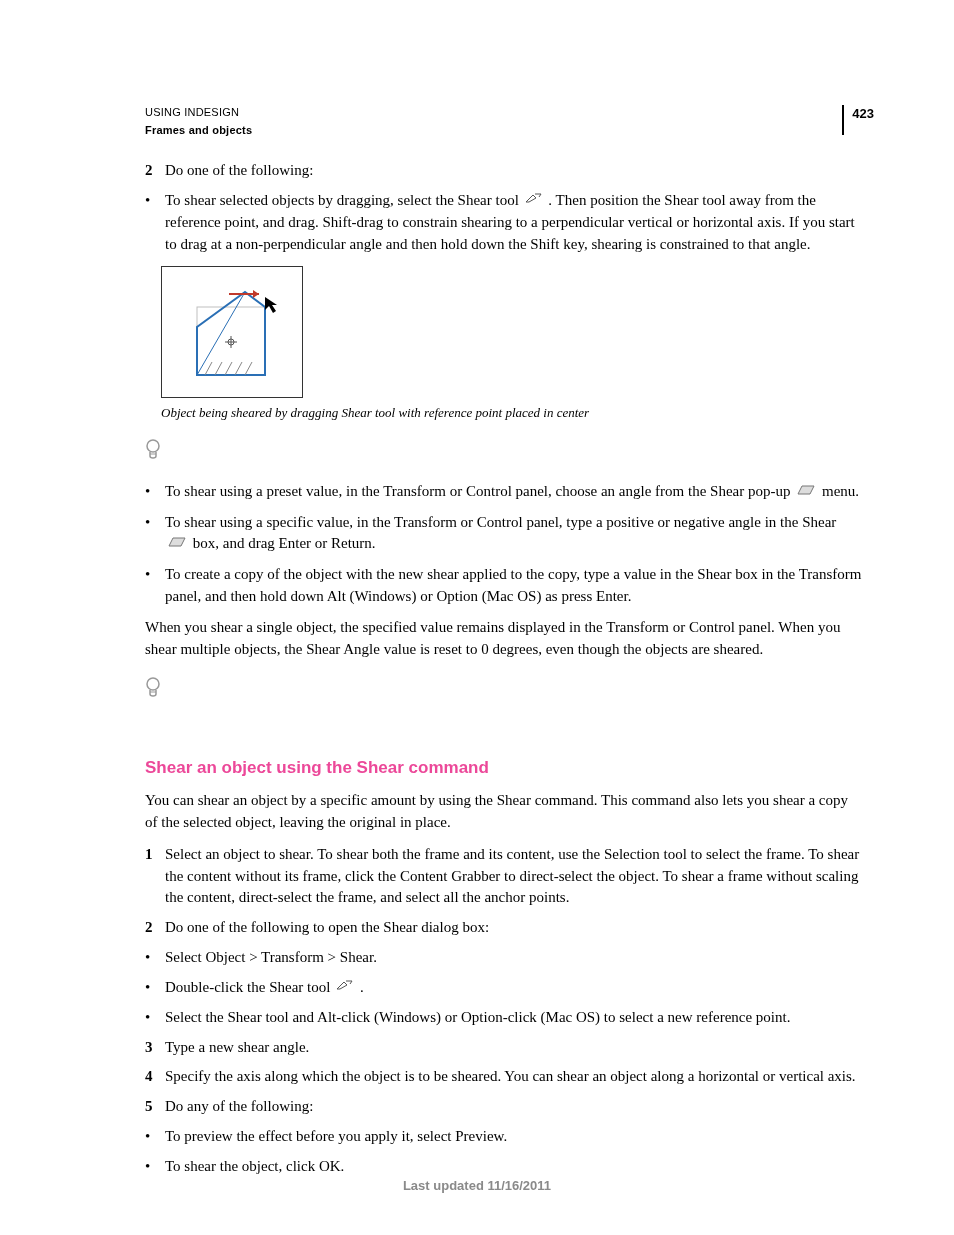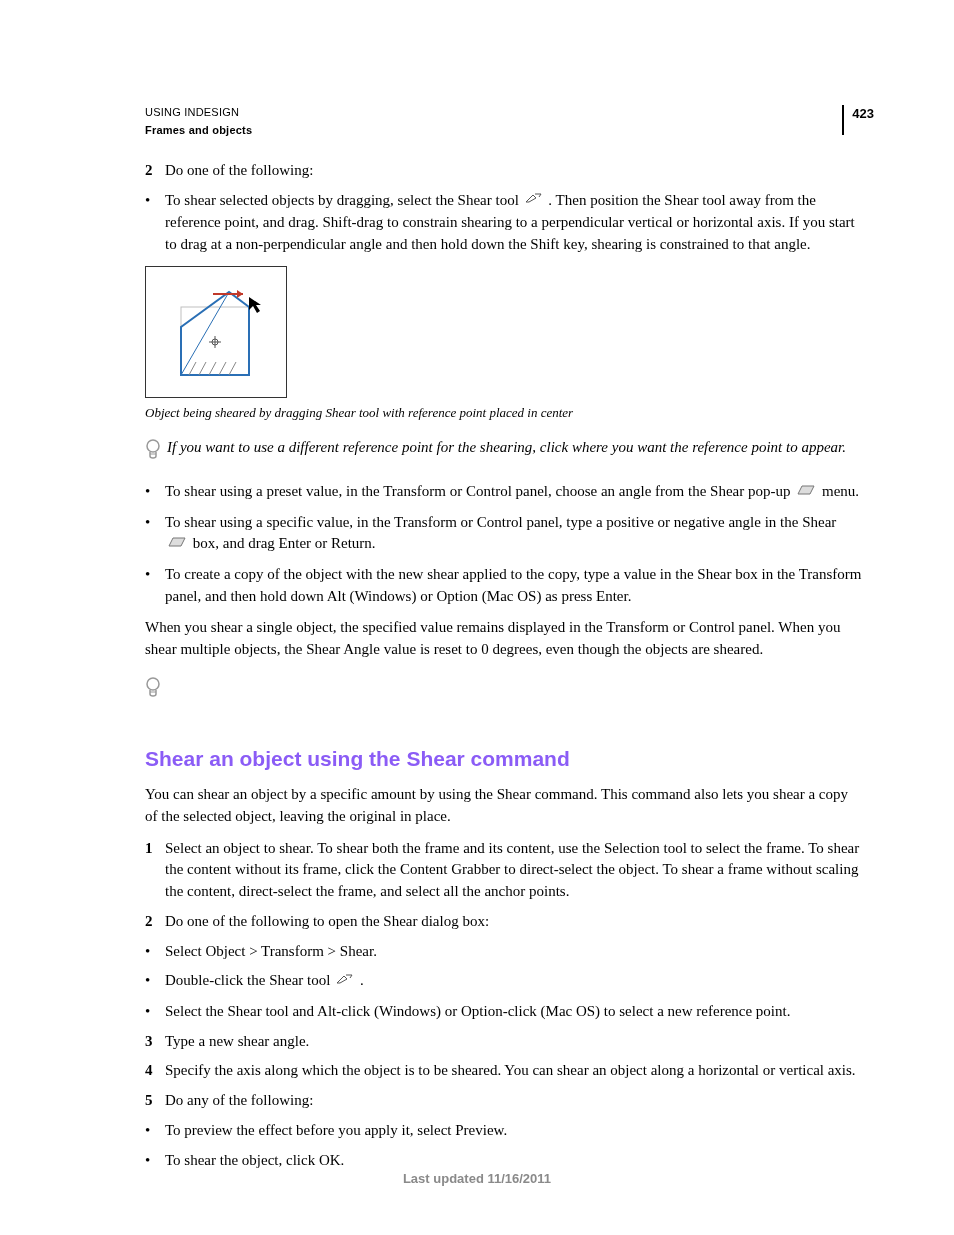--- a/index.html
+++ b/index.html
@@ -77,21 +77,21 @@
     width: 20px;
     flex-shrink: 0;
     text-align: left;
     font-size: 15px;
     line-height: 1.45;
   }
   .bullet-item .body {
     flex: 1;
   }
   .figure {
-    margin: 10px 0 6px 0;
+    margin: 10px 0 6px 16px;
   }
   .figure-box {
     border: 1px solid #333;
     width: 140px;
     height: 130px;
     background: #fff;
     display: flex;
     align-items: center;
     justify-content: center;
   }
@@ -115,23 +115,23 @@
   .tip-text {
     font-style: italic;
     flex: 1;
   }
   .para {
     margin: 10px 0;
   }
   .h3 {
     font-family: "Myriad Pro", Arial, Helvetica, sans-serif;
     font-weight: bold;
-    font-size: 21px;
-    color: #8b5cf6;
-    margin-top: 38px;
+    font-size: 17px;
+    color: #ec4899;
+    margin-top: 50px;
     margin-bottom: 8px;
   }
   .footer {
     position: absolute;
     bottom: 50px;
     left: 0;
     right: 0;
     text-align: center;
     font-family: "Myriad Pro", Arial, Helvetica, sans-serif;
     font-weight: bold;
@@ -209,21 +209,20 @@
     </div>
 
     <div class="tip">
       <div class="tip-icon">
         <svg width="16" height="22" viewBox="0 0 16 22">
           <circle cx="8" cy="7" r="6" fill="none" stroke="#999" stroke-width="1.5"></circle>
           <path d="M5 13 L5 17 Q5 19 8 19 Q11 19 11 17 L11 13" fill="none" stroke="#999" stroke-width="1.5"></path>
           <line x1="5" y1="15" x2="11" y2="15" stroke="#999" stroke-width="1"></line>
         </svg>
       </div>
-      <div class="tip-text">If you want to use a different reference point for the shearing, click where you want the reference point to appear.</div>
     </div>
 
     <div class="bullet-item">
       <div class="marker">•</div>
       <div class="body">
         <span>To shear using a preset value, in the Transform or Control panel, choose an angle from the Shear pop-up </span>
         <span class="inline-icon">
           <svg width="20" height="12" viewBox="0 0 20 12">
             <path d="M2 10 L6 2 L18 2 L14 10 Z" fill="#ddd" stroke="#777" stroke-width="1"></path>
           </svg>

